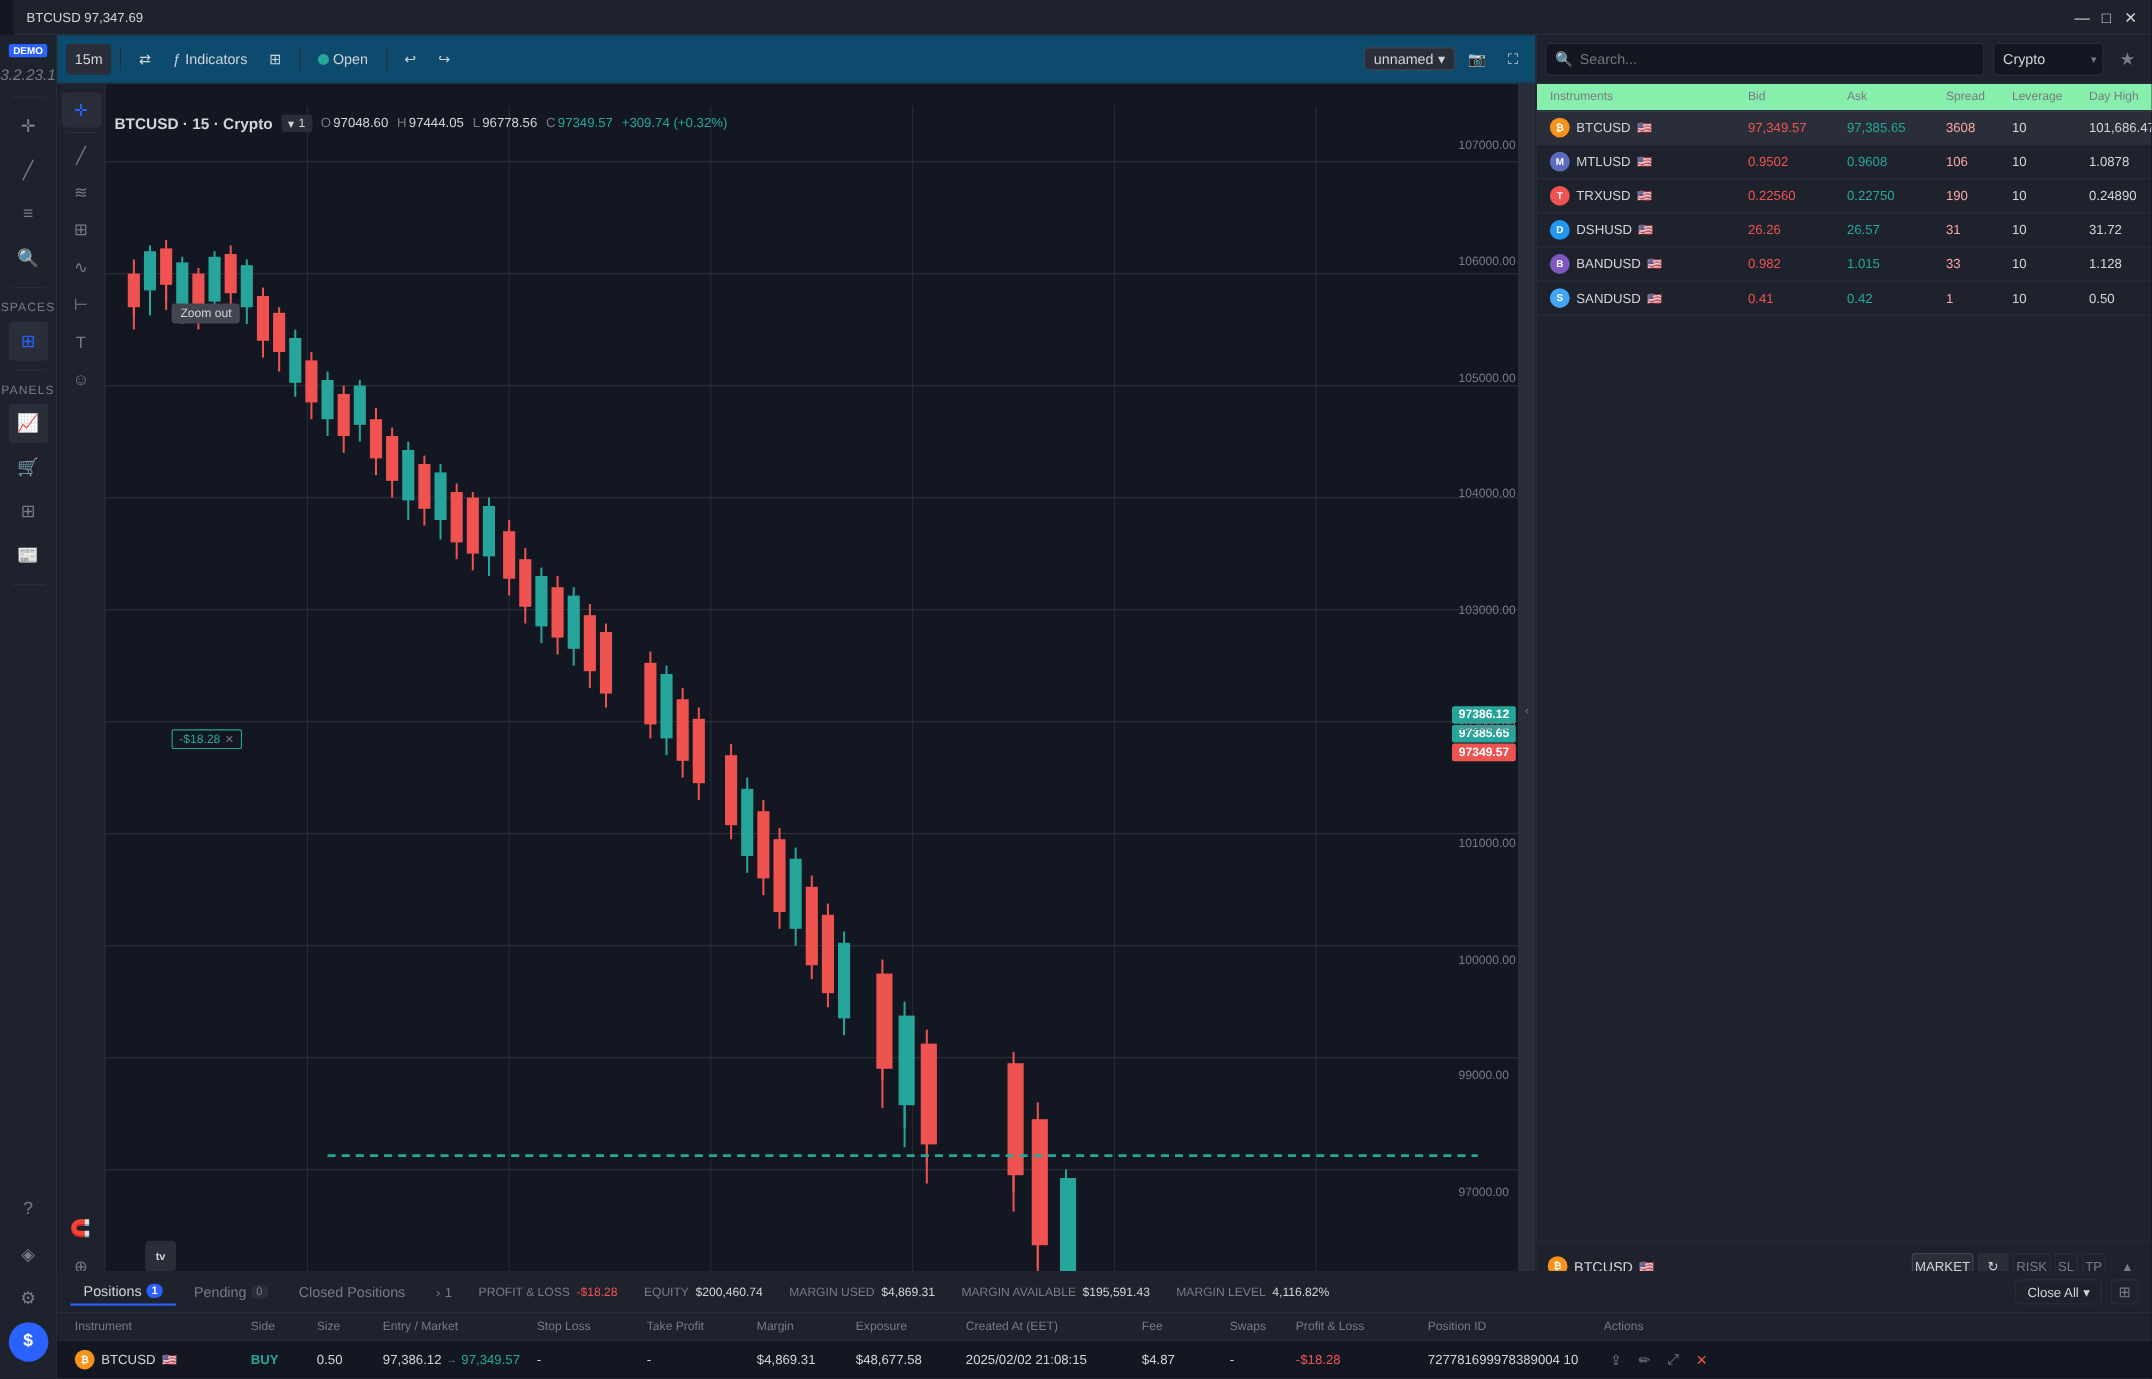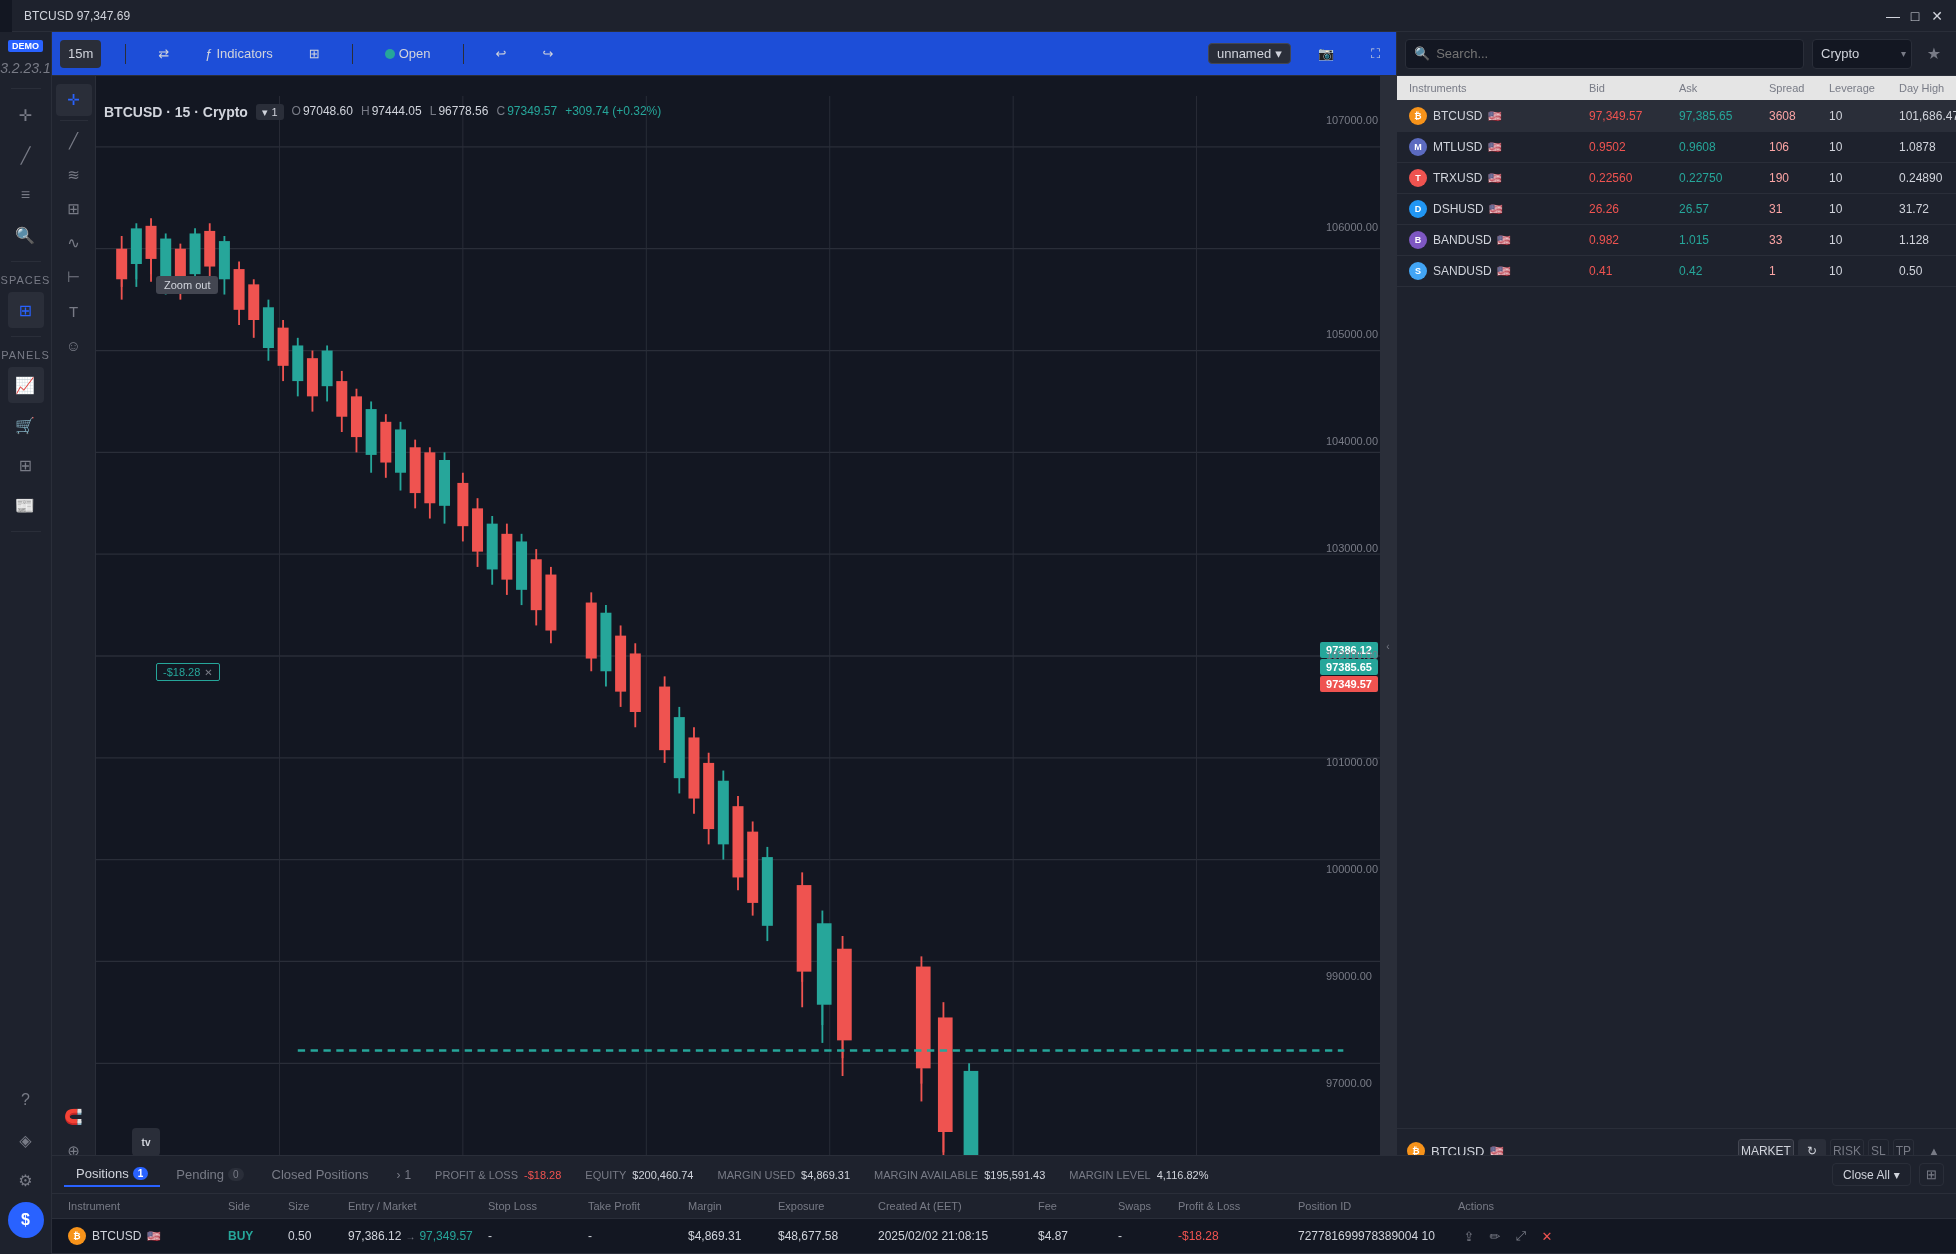--- a/index.html
+++ b/index.html
@@ -113,25 +113,25 @@
       flex: 1;
       display: flex;
       flex-direction: column;
       background: #131722;
       min-width: 0;
     }
 
     
     .chart-toolbar {
       height: 44px;
-      background: #1d4ed8;
+      background: #0c4a6e;
       display: flex;
       align-items: center;
       padding: 0 8px;
-      gap: 20px;
+      gap: 4px;
       border-bottom: 1px solid #2a2e39;
     }
     .toolbar-btn {
       height: 28px;
       padding: 0 8px;
       background: none;
       border: none;
       color: #d1d4dc;
       cursor: pointer;
       border-radius: 4px;
@@ -321,21 +321,21 @@
       overflow-y: auto;
       overflow-x: hidden;
     }
     .instruments-table::-webkit-scrollbar { width: 4px; }
     .instruments-table::-webkit-scrollbar-track { background: #1e222d; }
     .instruments-table::-webkit-scrollbar-thumb { background: #2a2e39; }
     .table-header {
       display: grid;
       grid-template-columns: 180px 90px 90px 60px 70px 90px 60px;
       padding: 6px 8px;
-      background: #e5e5e5;
+      background: #86efac;
       border-bottom: 1px solid #2a2e39;
       color: #787b86;
       font-size: 11px;
       position: sticky;
       top: 0;
       z-index: 5;
     }
     .table-header > div { padding: 0 4px; }
     .table-row {
       display: grid;
@@ -1021,21 +1021,21 @@
           <div style="position:absolute;bottom:4px;left:44px;right:0;display:flex;justify-content:space-between;font-size:11px;color:#787b86;">
             <span>12:00</span>
             <span>Feb</span>
             <span>12:00</span>
             <span>2</span>
             <span>12:00</span>
             <span>22:00</span>
           </div>
 
           
-          <div style="position:absolute;right:2px;top:18px;bottom:20px;display:flex;flex-direction:column;justify-content:space-between;font-size:11px;color:#787b86;pointer-events:none;">
+          <div style="position:absolute;right:2px;top:30px;bottom:20px;display:flex;flex-direction:column;justify-content:space-between;font-size:11px;color:#787b86;pointer-events:none;">
             <span>107000.00</span>
             <span>106000.00</span>
             <span>105000.00</span>
             <span>104000.00</span>
             <span>103000.00</span>
             <span>102000.00</span>
             <span>101000.00</span>
             <span>100000.00</span>
             <span>99000.00</span>
             <span>97000.00</span>

